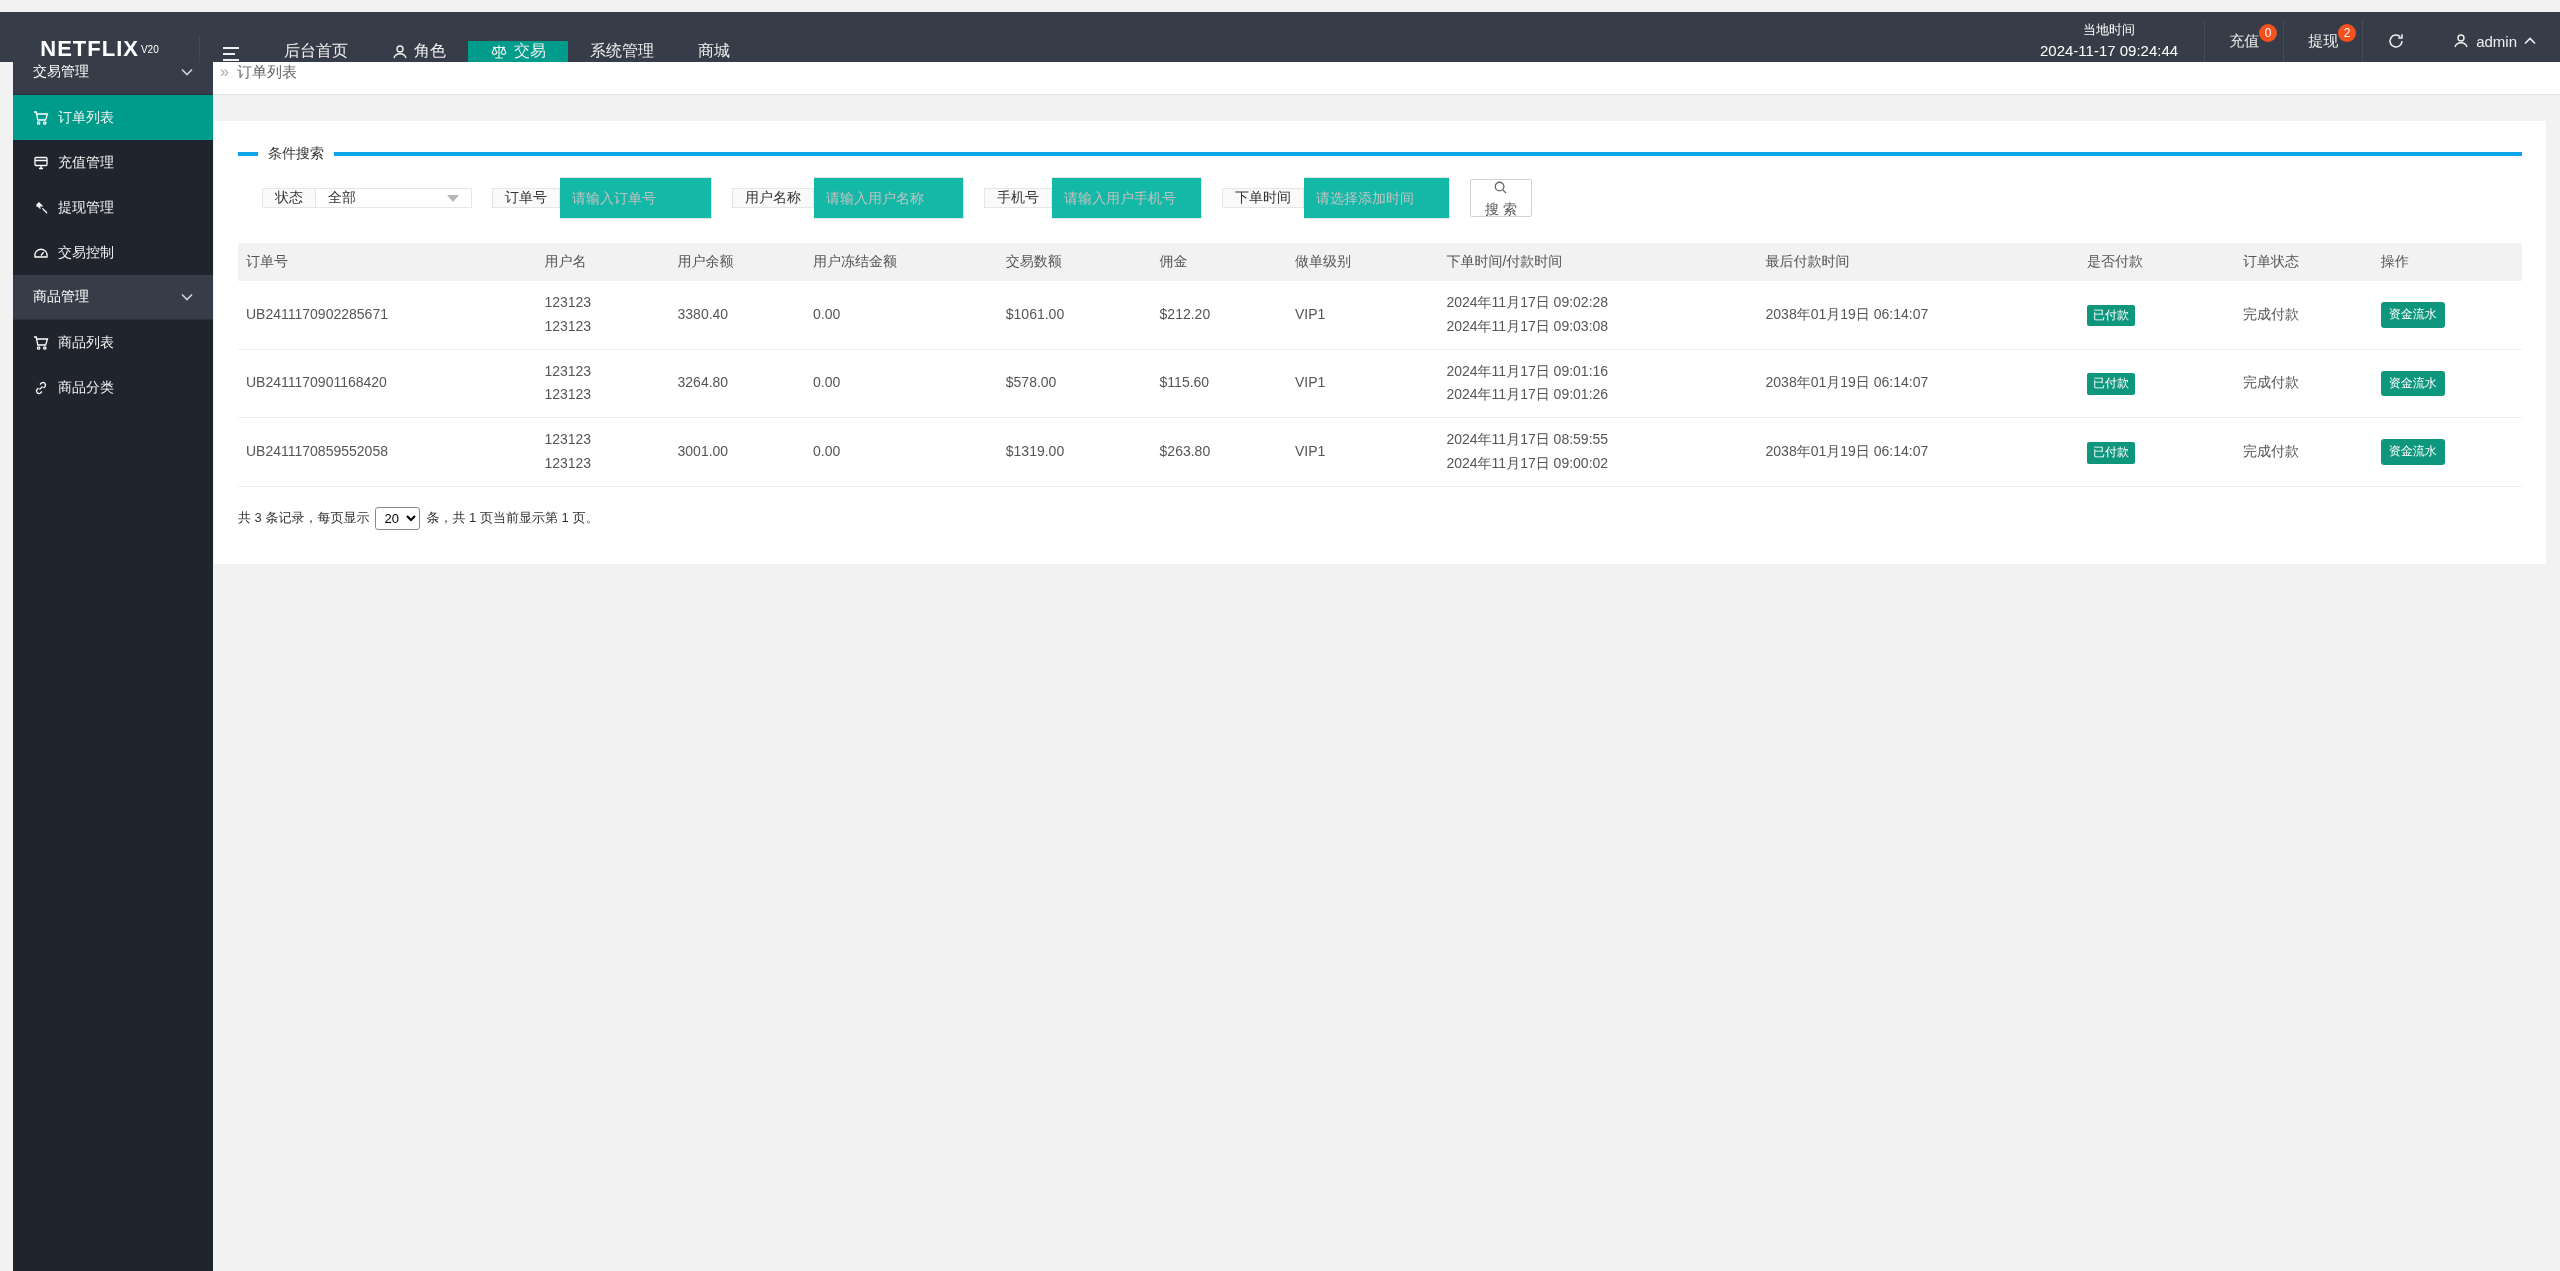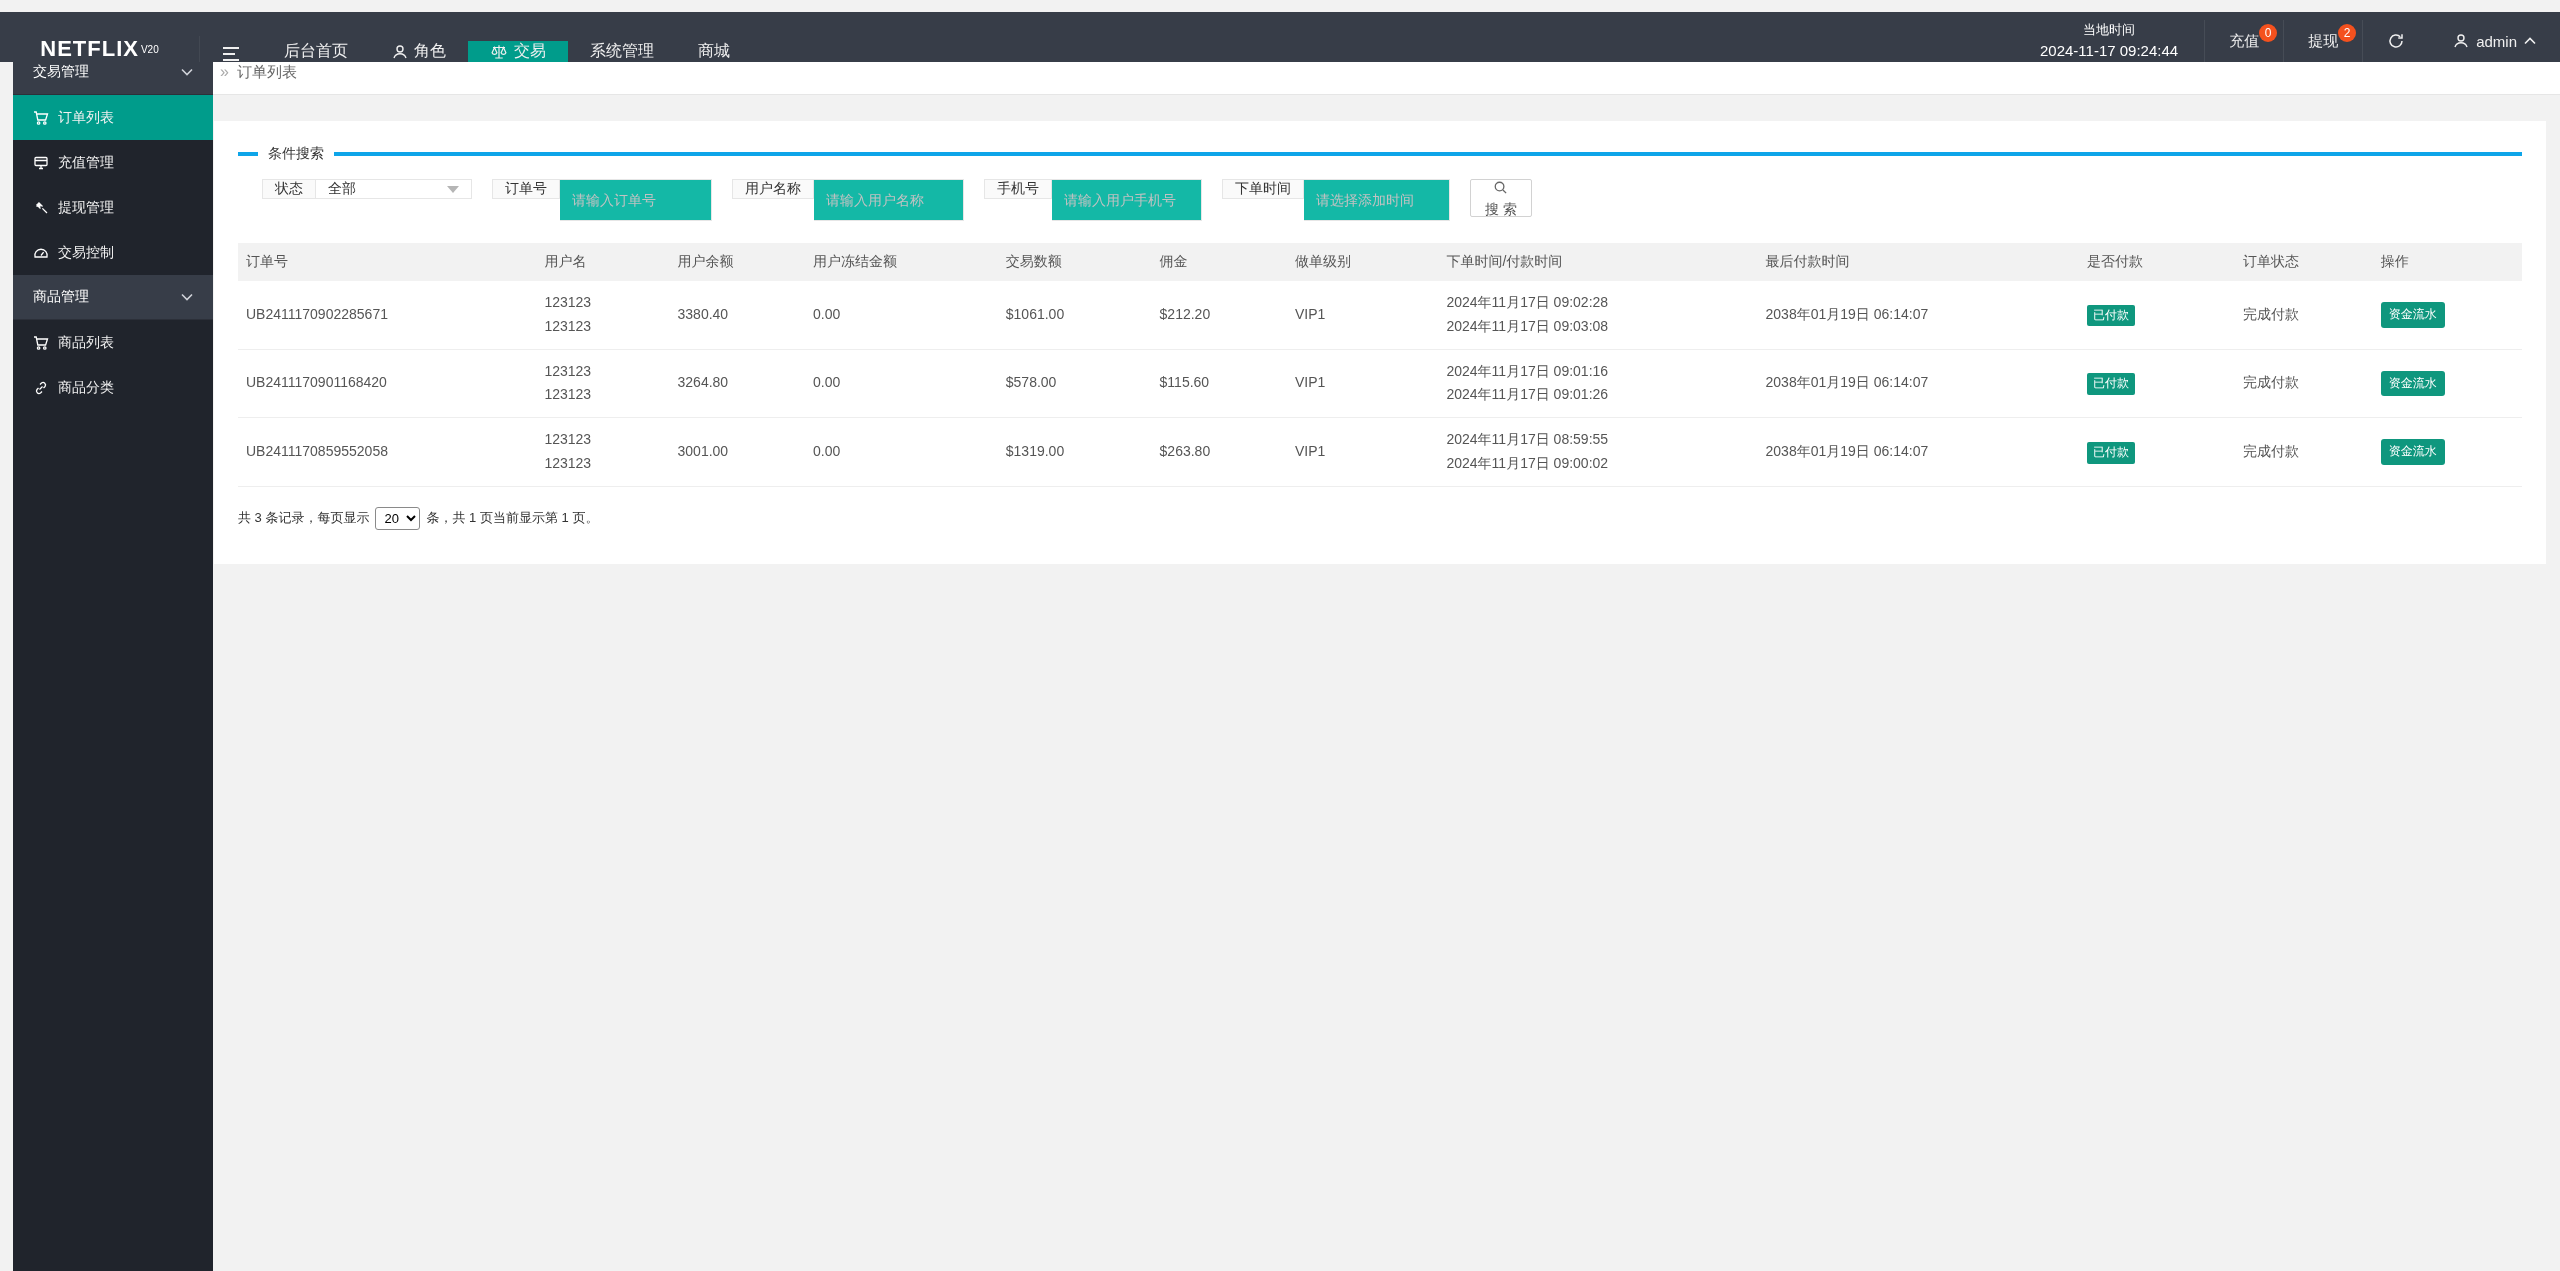--- a/index.html
+++ b/index.html
@@ -46,21 +46,21 @@
   .breadcrumb-bar { height:45px; background:#fff; border-bottom:1px solid var(--border); display:flex; align-items:center; padding:0 20px; gap:8px; }
   .crumb-arrow { color:#aaa; font-size:16px; }
   .crumb-label { color:#666; font-size:15px; }
   .content { padding:26px 14px 14px 14px; }
   .card { background:#fff; padding:24px 24px 34px 24px; min-height:396px; }
 
   
   .search-fieldset { border:none; border-top:4px solid #0ea5e9; }
   .search-fieldset legend { margin-left:20px; padding:0 10px; font-size:14px; color:#333; }
   .form-row { display:flex; align-items:center; gap:20px; margin:16px 0 0 24px; }
-  .input-group { display:flex; align-items:flex-start; height:38px; }
+  .input-group { display:flex; align-items:center; height:38px; }
   .ig-label { display:flex; align-items:center; background:#fafafa; border:1px solid var(--border); padding:0 12px; font-size:14px; color:#333; white-space:nowrap; }
   .ig-control { border:1px solid var(--border); border-left:none; background:#14b8a6; padding:12px 12px; font-size:14px; color:#333; outline:none; font-family:inherit; }
   .ig-control::placeholder { color:#c2c2c2; }
   .select-wrap { position:relative; display:flex; align-items:center; border:1px solid var(--border); border-left:none; background:#fff; padding:0 30px 0 12px; font-size:14px; color:#333; cursor:pointer; }
   .caret-down { position:absolute; right:12px; width:0; height:0; border-left:6px solid transparent; border-right:6px solid transparent; border-top:7px solid #b5b5b5; }
   .search-btn { display:flex; align-items:center; gap:6px; height:38px; padding:0 14px; background:#fff; border:1px solid #d2d2d2; border-radius:2px; font-size:14px; color:#555; cursor:pointer; font-family:inherit;flex-direction:column; }
   .search-btn .ic { color:#666; }
 
   
   .order-table { width:100%; border-collapse:collapse; margin-top:26px; table-layout:fixed; }

